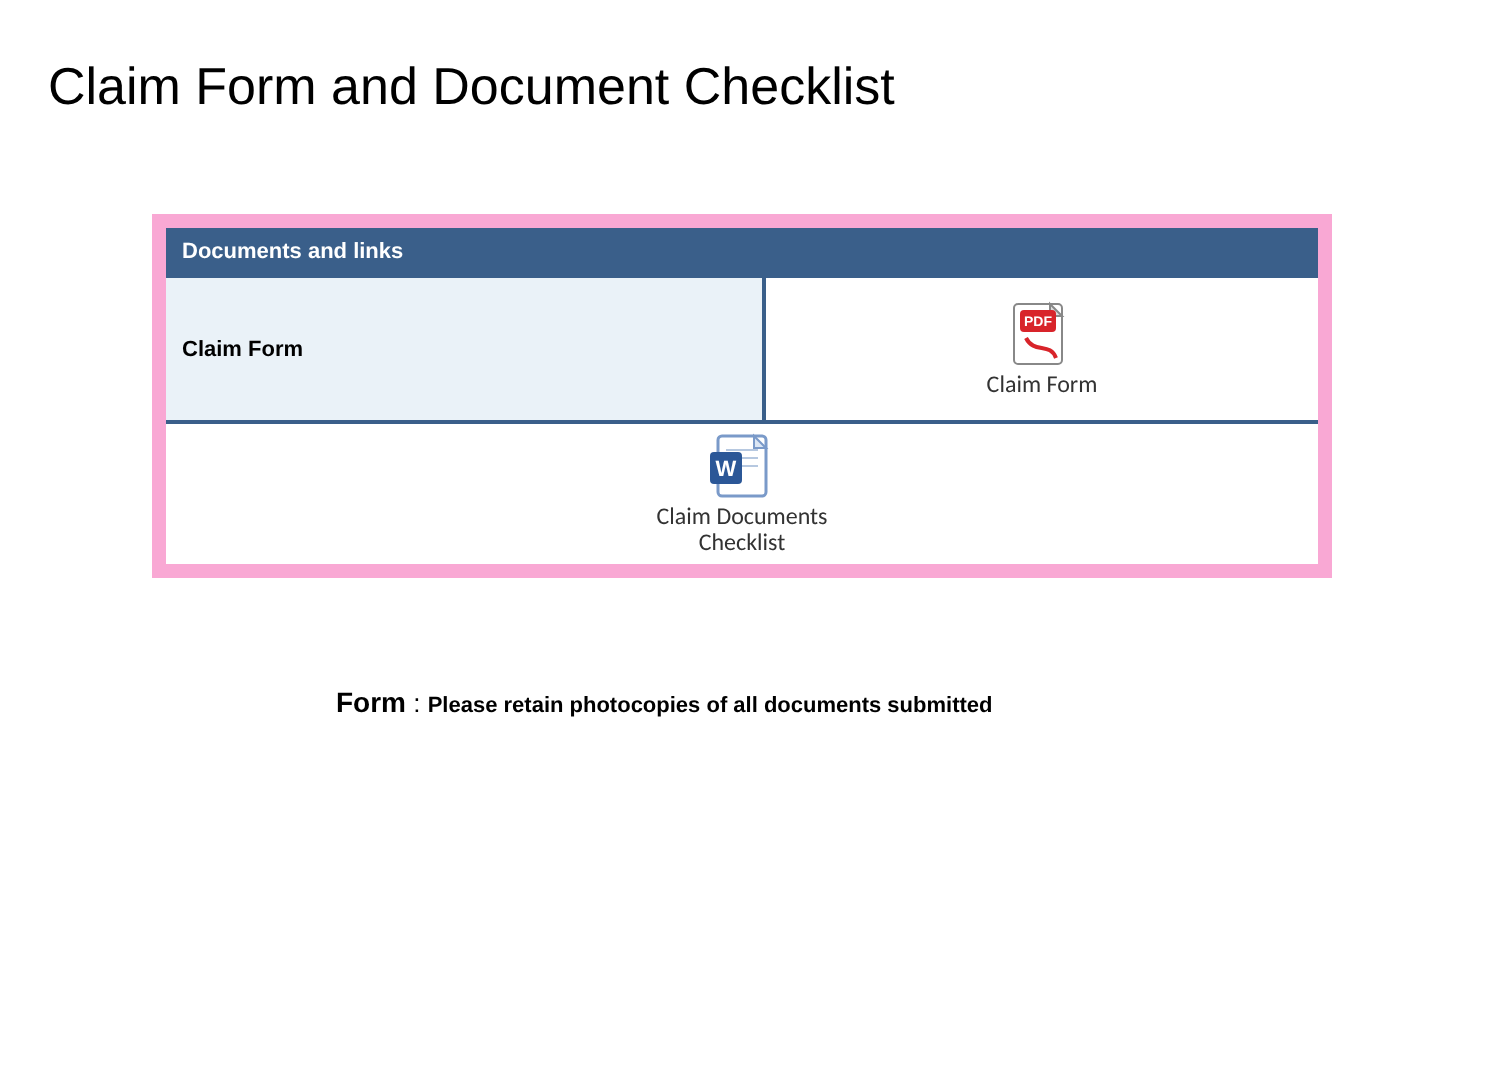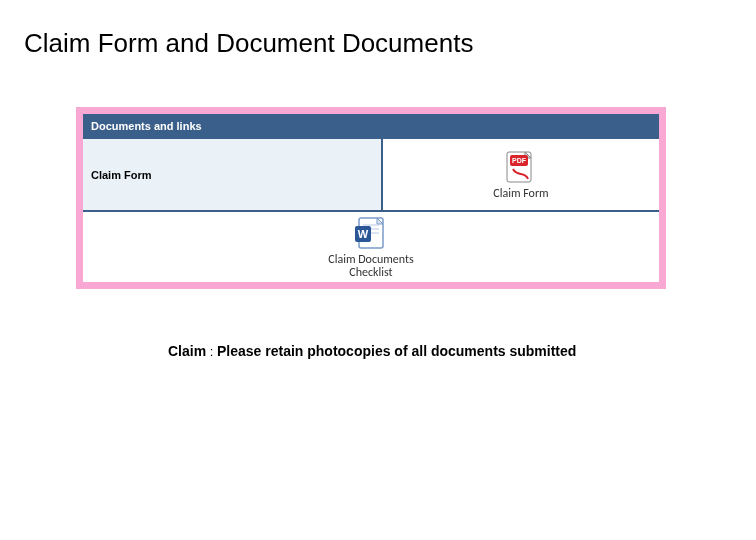--- a/index.html
+++ b/index.html
@@ -74,27 +74,27 @@
   .note-line {
     margin: 54px 0 0 168px;
     font-size: 13px;
   }
   .note-line .label {
     font-weight: bold;
     font-size: 14px;
   }
   .note-line .rest {
     font-weight: bold;
-    font-size: 14px;
+    font-size: 11px;
   }
 </style>
 </head>
 <body>
 
-<h1 class="page-title">Claim Form and Document Documents</h1>
+<h1 class="page-title">Claim Form and Document Checklist</h1>
 
 <div class="table-wrap">
   <div class="thead">Documents and links</div>
 
   <div class="row">
     <div class="cell-left">Claim Form</div>
     <div class="cell-right">
       <span class="icon-wrap">
         <svg width="34" height="36" viewBox="0 0 34 36">
           <rect x="3" y="3" width="24" height="30" rx="2" fill="#fff" stroke="#888" stroke-width="1"></rect>
@@ -121,14 +121,14 @@
           <text x="9" y="23" font-size="11" font-weight="bold" fill="#fff" text-anchor="middle" font-family="Arial">W</text>
         </svg>
       </span>
       <div class="file-caption" style="white-space:pre-line;">Claim Documents
 Checklist</div>
     </div>
   </div>
 </div>
 
 <div class="note-line">
-  <span class="label">Claim</span><span> : </span><span class="rest">Please retain photocopies of all documents submitted</span>
+  <span class="label">Form</span><span> : </span><span class="rest">Please retain photocopies of all documents submitted</span>
 </div>
 
 </body></html>

